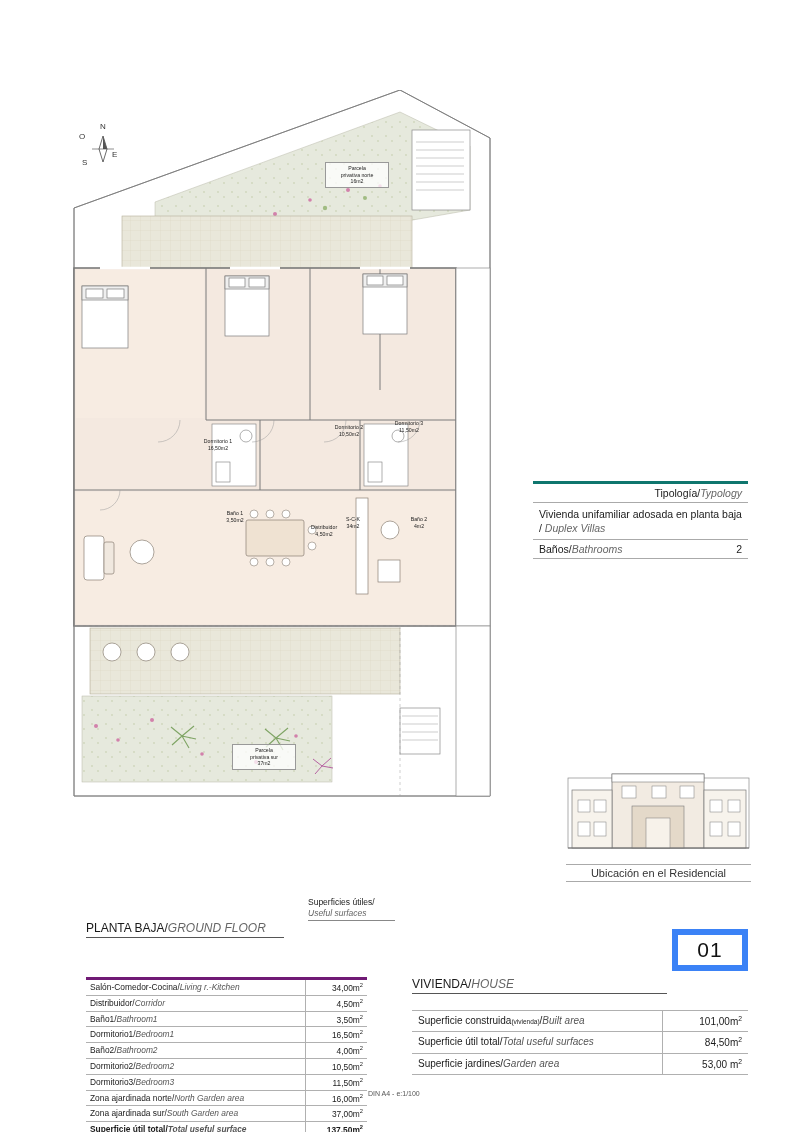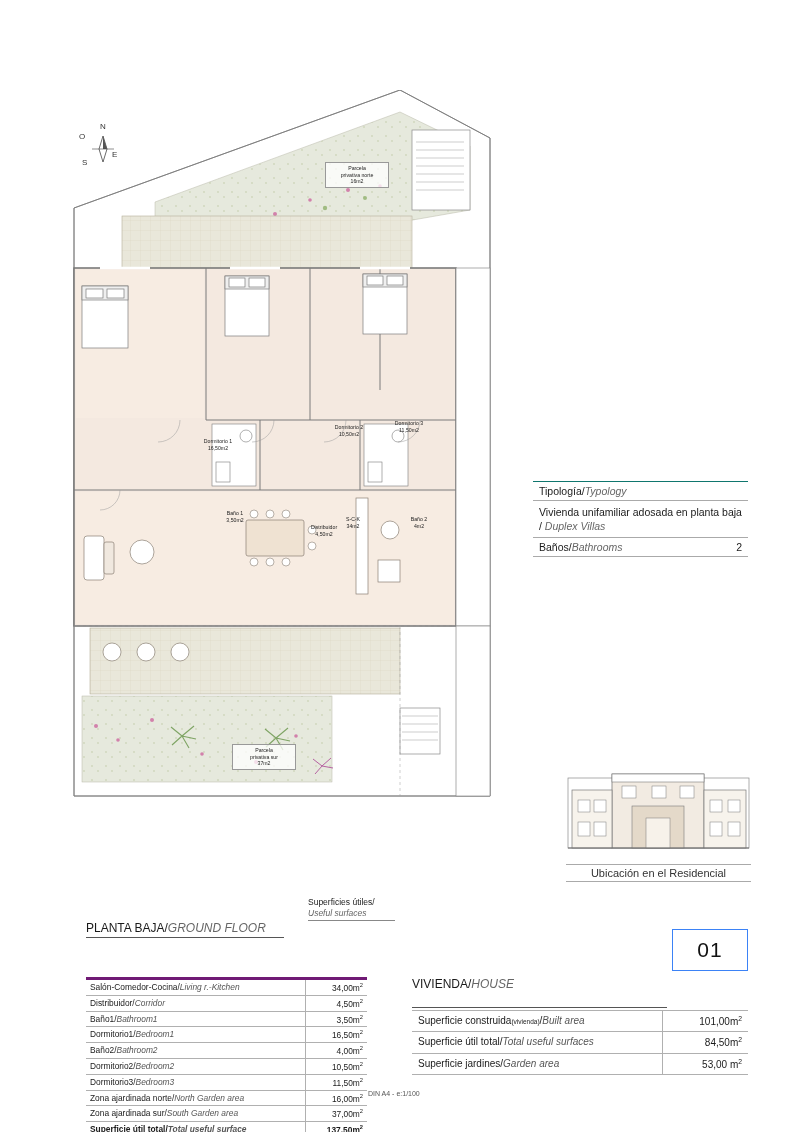--- a/index.html
+++ b/index.html
@@ -24,21 +24,21 @@
   .compass .w { left:4px; top:34px; }
   .compass .rose { position:absolute; left:14px; top:12px; width:22px; height:26px; }
 
   
   .plan { position:absolute; left:60px; top:90px; width:470px; height:770px; }
   .plan svg { display:block; }
 
   
   .typo { position:absolute; left:533px; top:481px; width:215px; font-size:10.5px; }
   .typo .row { border-bottom:1px solid #aaa; padding:3px 6px; display:flex; justify-content:space-between; }
-  .typo .row.first { border-top:1px solid #0f766e; }
+  .typo .row.first { border-top:3px solid #0f766e;justify-content:flex-end; }
   .typo .desc { border-bottom:1px solid #aaa; padding:4px 6px; line-height:1.35; }
   .typo .val { color:#222; }
 
   
   .elev { position:absolute; left:566px; top:760px; width:185px; height:100px; }
   .elevcap { position:absolute; left:566px; top:864px; width:185px; text-align:center;
              font-size:11px; color:#333; border-top:1px solid #aaa; border-bottom:1px solid #aaa;
              padding:2px 0; }
 
   
@@ -50,26 +50,26 @@
   .surf { position:absolute; left:86px; top:933px; width:281px; font-size:8.4px; }
   .surf .r { display:flex; border-bottom:1px solid #b0b0b0; }
   .surf .r.first { border-top:3px solid #701a75;margin-top:44px; }
   .surf .n { flex:1; padding:2px 3px 2px 4px; white-space:nowrap; overflow:hidden; }
   .surf .v { width:62px; text-align:right; padding:2px 4px 2px 2px; border-left:1px solid #b0b0b0; }
   .surf .r.total .n, .surf .r.total .v { font-weight:bold; }
   .din { position:absolute; left:368px; top:1090px; font-size:7px; color:#555; }
 
   
   .badge { position:absolute; left:672px; top:929px; width:76px; height:42px;
-           border:1px solid #3b82f6; display:flex; align-items:center; justify-content:center;
+           border:6px solid #3b82f6; display:flex; align-items:center; justify-content:center;
            font-size:21px; letter-spacing:1px; color:#111; }
 
   
   .vivtitle { position:absolute; left:412px; top:977px; width:255px; font-size:12px;
-              border-bottom:1px solid #555; padding-bottom:16px; }
+              border-bottom:1px solid #555; padding-bottom:2px; }
   .vivtitle .g { color:#666; font-style:italic; }
   .viv { position:absolute; left:412px; top:1010px; width:336px; font-size:10px; }
   .viv .r { display:flex; border-bottom:1px solid #b0b0b0; }
   .viv .r.first { border-top:1px solid #b0b0b0; }
   .viv .n { flex:1; padding:4px 4px 4px 6px; }
   .viv .v { width:86px; text-align:right; padding:4px 6px 4px 2px; border-left:1px solid #b0b0b0; }
   .viv .sub { font-size:6.5px; }
   sup { font-size:0.68em; }
 
   

